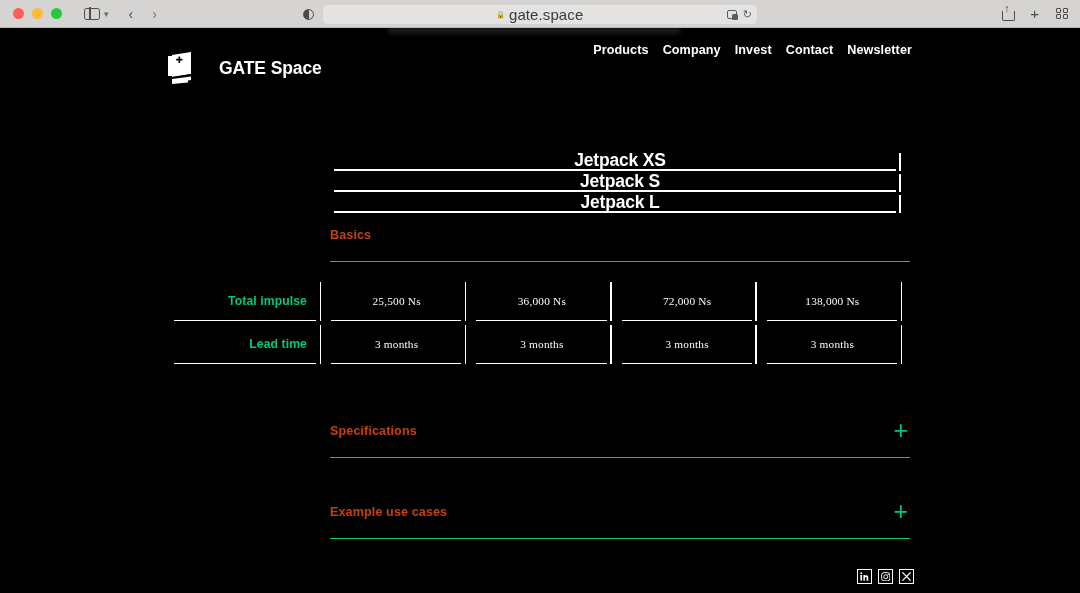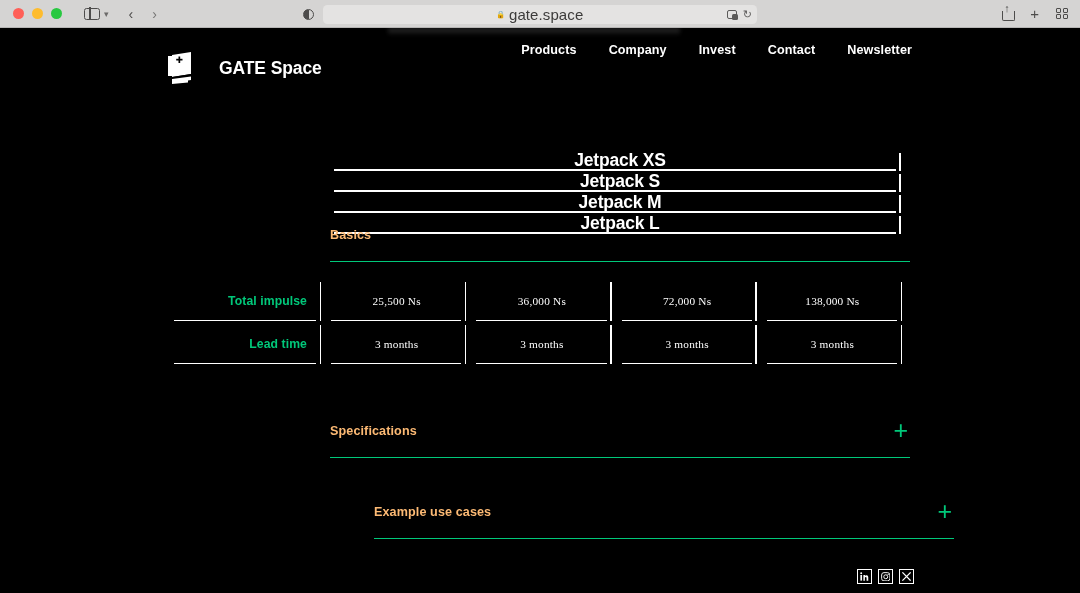--- a/index.html
+++ b/index.html
@@ -113,21 +113,21 @@
   .logo-wrap {
     position: absolute; left: 168px; top: 14px;
     display: flex; align-items: center; gap: 24px;
   }
   .logo-mark { width: 27px; height: 32px; display: block; }
   .logo-text {
     color: #fff; font-size: 17.5px; font-weight: 700; letter-spacing: -.1px;
   }
   .main-nav {
     position: absolute; right: 168px; top: 5px;
-    display: flex; align-items: center; gap: 32px;
+    display: flex; align-items: center; gap: 14px;
   }
   .nav-link {
     color: #fff; font-size: 12.6px; font-weight: 600;
     letter-spacing: .1px; cursor: pointer; white-space: nowrap;
   }
 
   
   .product-tabs {
     position: absolute; left: 330px; top: 122px;
     width: 580px; display: flex; flex-direction: column;
@@ -147,21 +147,21 @@
     content: ""; position: absolute; right: 9px; top: 3px;
     bottom: 0; width: 1.6px; background: #fff;
   }
 
   
   .section-head {
     position: absolute; left: 330px; width: 580px; height: 34px;
   }
   .section-title {
     position: absolute; left: 0; top: 0;
-    color: #fdba74; font-size: 12.6px; font-weight: 600; letter-spacing: .1px;
+    color: #c2410c; font-size: 12.6px; font-weight: 600; letter-spacing: .1px;
   }
   .section-rule {
     position: absolute; left: 0; right: 0; bottom: 0;
     height: 1.4px; background: #00c87a;
   }
   .section-plus {
     position: absolute; right: 2px; top: -5px;
     color: #00c87a; font-size: 25px; line-height: 22px; font-weight: 300;
   }
 
@@ -287,23 +287,20 @@
   </div>
 
   <div class="product-tabs">
     <div class="ptab">
       <span class="ptab-label">Jetpack XS</span>
     </div>
     <div class="ptab">
       <span class="ptab-label">Jetpack S</span>
     </div>
     <div class="ptab">
-      <span class="ptab-label">Jetpack M</span>
-    </div>
-    <div class="ptab">
       <span class="ptab-label">Jetpack L</span>
     </div>
   </div>
 
   <div class="section-head" style="top:200px;">
     <span class="section-title">Basics</span>
     <div class="section-rule"></div>
   </div>
 
   <div class="spec-table">
@@ -349,21 +346,21 @@
     <div class="spec-row-gap"></div>
 
   </div>
 
   <div class="accordion section-head" style="top:396px;">
     <span class="section-title">Specifications</span>
     <span class="section-plus">+</span>
     <div class="section-rule"></div>
   </div>
 
-  <div class="accordion section-head" style="top:477px;margin-left:44px;">
+  <div class="accordion section-head" style="top:477px;">
     <span class="section-title">Example use cases</span>
     <span class="section-plus">+</span>
     <div class="section-rule"></div>
   </div>
 
   <div class="socials">
     <div class="social-box">
       <svg width="9" height="9" viewBox="0 0 24 24">
         <rect x="1" y="8" width="4.5" height="15" fill="#fff"></rect>
         <circle cx="3.2" cy="3.2" r="2.6" fill="#fff"></circle>

